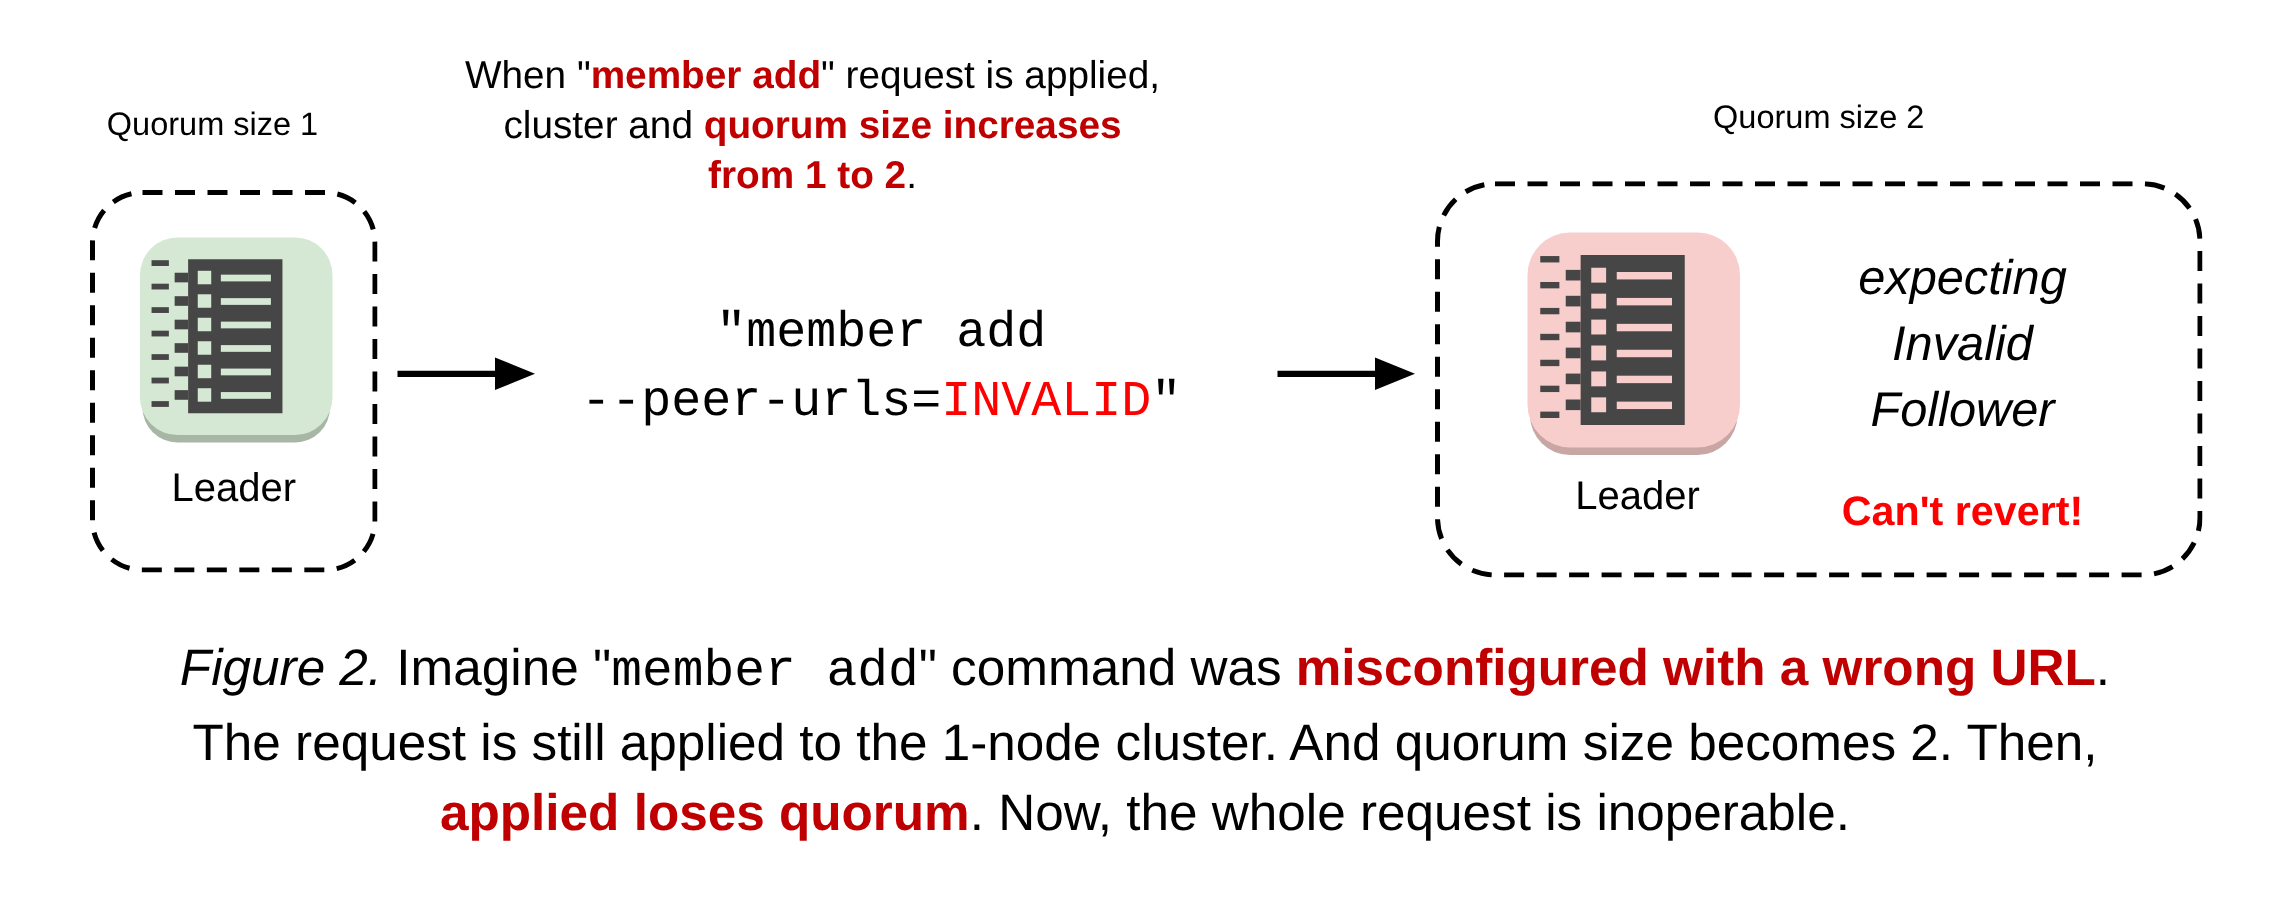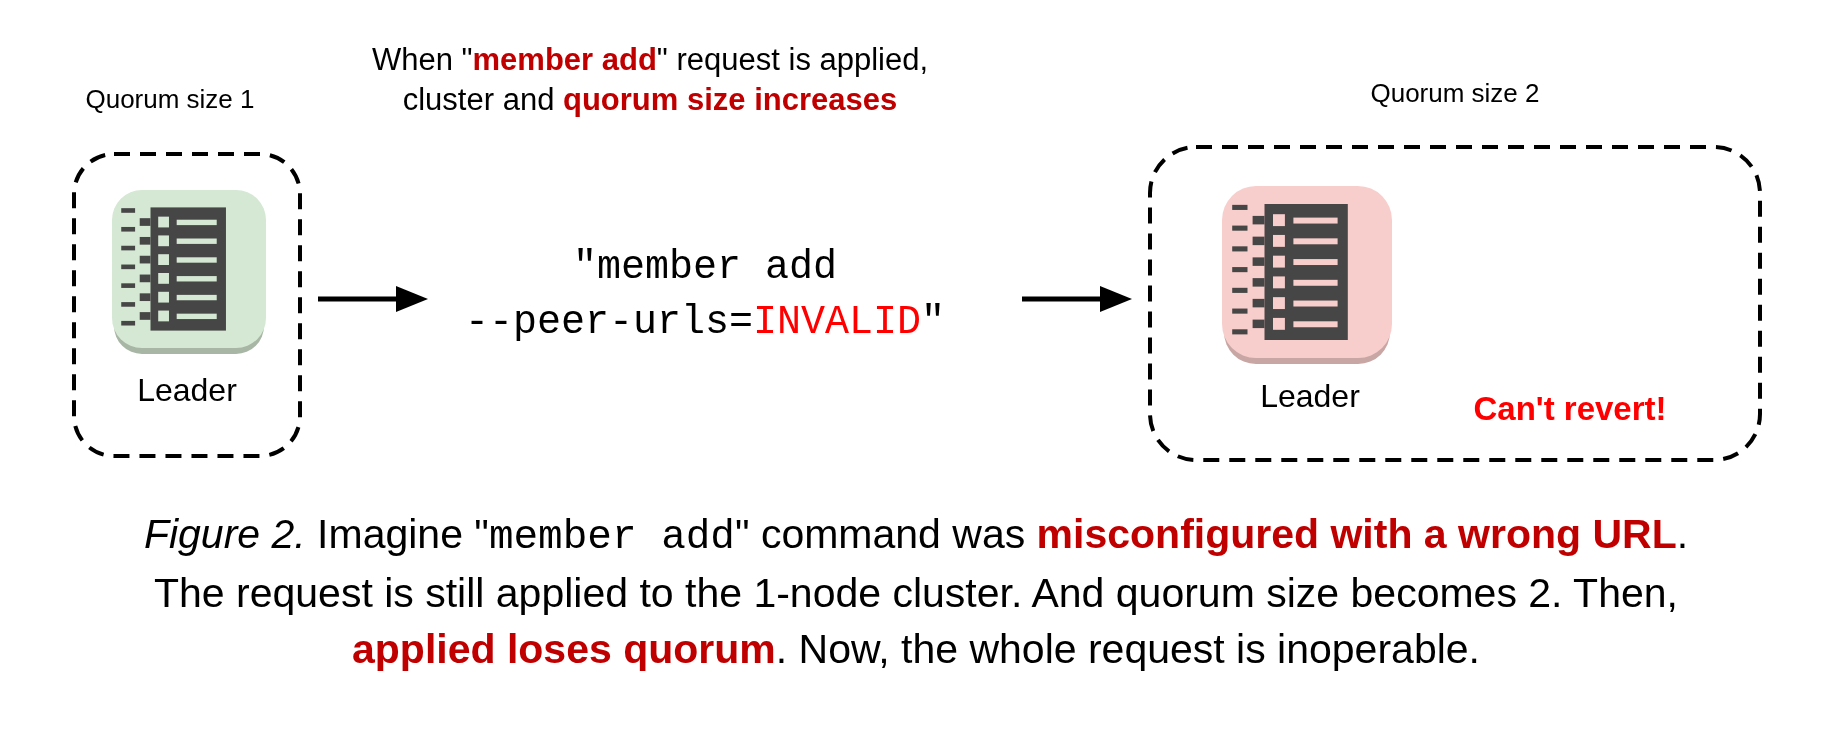--- a/index.html
+++ b/index.html
@@ -67,20 +67,21 @@
   .arrow-svg{display:block;}
 </style>
 </head>
 <body>
 
 <div class="page">
 
   <div class="abs mid-heading" style="left:320px;top:40px;width:660px;">
     <div><span class="seg-plain">When "</span><span class="seg-redbold">member add</span><span class="seg-plain">" request is applied,</span></div>
     <div><span class="seg-plain">cluster and </span><span class="seg-redbold">quorum size increases</span></div>
+    <div><span class="seg-redbold">from 1 to 2</span><span class="seg-plain">.</span></div>
   </div>
 
   <div class="abs cluster-title" style="left:40px;top:84px;width:260px;">Quorum size 1</div>
 
   <svg class="abs dashed-box-svg" style="left:72px;top:152px;" width="230" height="306">
     <rect x="2" y="2" width="226" height="302" rx="40" ry="40" fill="none" stroke="#000000" stroke-width="4" stroke-dasharray="16 10"></rect>
   </svg>
 
   <div class="abs node-icon green" style="left:112px;top:190px;width:154px;height:158px;">
     <svg viewBox="0 0 100 100">
@@ -165,20 +166,25 @@
         <rect class="hole" x="42" y="54.6" width="26" height="3.5"></rect>
       <rect class="hole" x="30" y="64.8" width="7" height="7"></rect>
         <rect class="hole" x="42" y="66.8" width="26" height="3.5"></rect>
       <rect class="hole" x="30" y="77" width="7" height="7"></rect>
         <rect class="hole" x="42" y="79" width="26" height="3.5"></rect>
     </svg>
   </div>
 
   <div class="abs leader-label" style="left:1190px;top:378px;width:240px;">Leader</div>
 
+  <div class="abs expecting" style="left:1415px;top:196px;width:310px;">
+    <div>expecting</div>
+    <div>Invalid</div>
+    <div>Follower</div>
+  </div>
 
   <div class="abs cant-revert" style="left:1415px;top:390px;width:310px;">Can't revert!</div>
 
   <div class="abs caption" style="left:20px;top:506px;width:1792px;">
     <div><span class="seg-italic">Figure 2.</span><span class="seg-plain"> Imagine "</span><span class="seg-mono">member add</span><span class="seg-plain">" command was </span><span class="seg-redbold">misconfigured with a wrong URL</span><span class="seg-plain">.</span></div>
     <div><span class="seg-plain">The request is still applied to the 1-node cluster. And quorum size becomes 2. Then,</span></div>
     <div><span class="seg-redbold">applied loses quorum</span><span class="seg-plain">. Now, the whole request is inoperable.</span></div>
   </div>
 
 </div>

